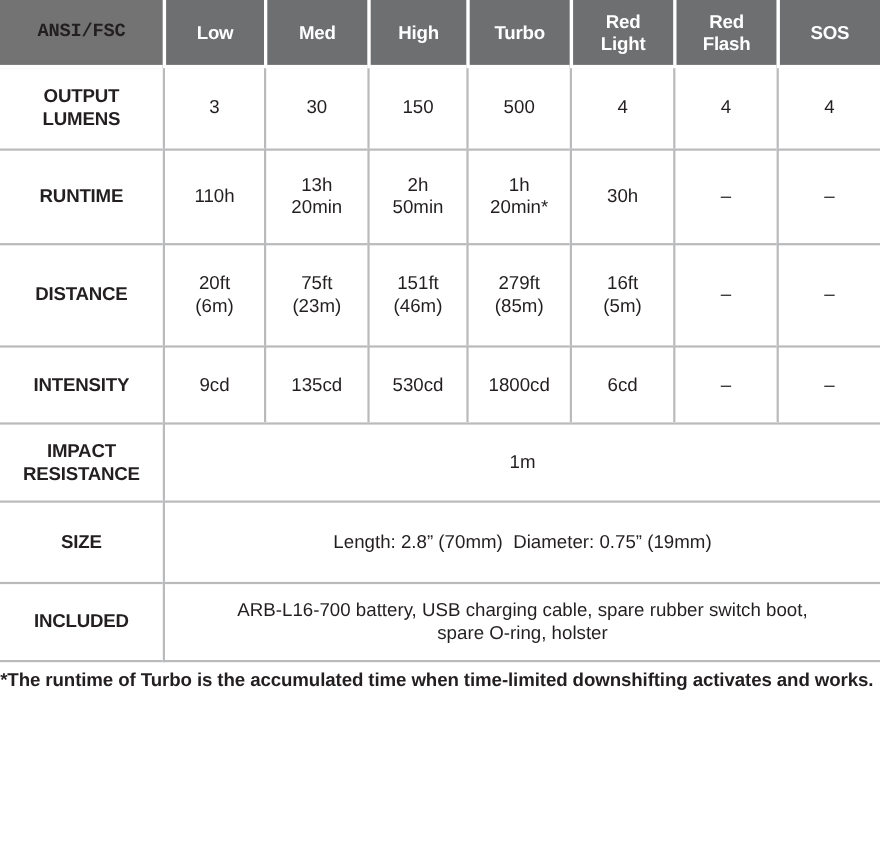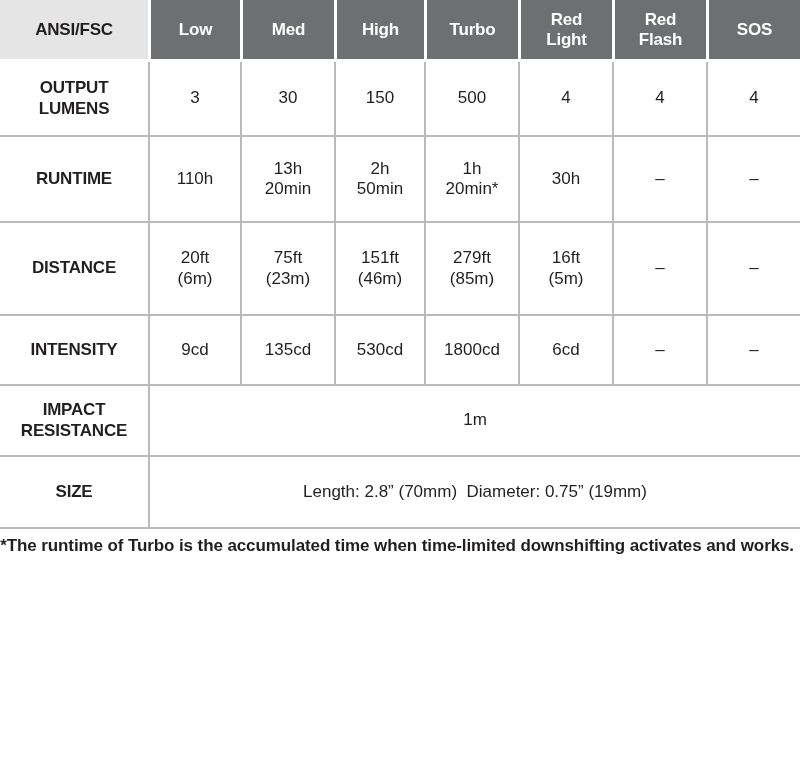--- a/index.html
+++ b/index.html
@@ -26,22 +26,23 @@
   }
   
   .spec-table thead th {
     border-bottom: 3px solid #ffffff;
     font-size: 17px;
     font-weight: bold;
     letter-spacing: -0.2px;
     line-height: 1.15;
   }
   th.corner {
-    background: #e5e5e5;
+    background: #737373;
     color: #231f20;
+    font-family: Liberation Mono, monospace;
   }
   th.mode {
     background: #6e6f71;
     color: #ffffff;
     border-left: 3px solid #ffffff;
   }
   
   .spec-table tbody td { font-size: 17px; line-height: 1.2; background: #ffffff; }
   td.row-label {
     font-weight: bold;
@@ -143,17 +144,22 @@
       </tr>
       <tr style="height:71px">
         <td class="row-label">IMPACT
 RESISTANCE</td>
         <td class="merged" colspan="7">1m</td>
       </tr>
       <tr style="height:74px">
         <td class="row-label">SIZE</td>
         <td class="merged" colspan="7">Length: 2.8” (70mm)&nbsp; Diameter: 0.75” (19mm)</td>
       </tr>
+      <tr style="height:73px">
+        <td class="row-label">INCLUDED</td>
+        <td class="merged" colspan="7">ARB-L16-700 battery, USB charging cable, spare rubber switch boot,
+spare O-ring, holster</td>
+      </tr>
     </tbody>
   </table>
 
   <div class="footnote">*The runtime of Turbo is the accumulated time when time-limited downshifting activates and works.</div>
 </div>
 
 </body></html>

